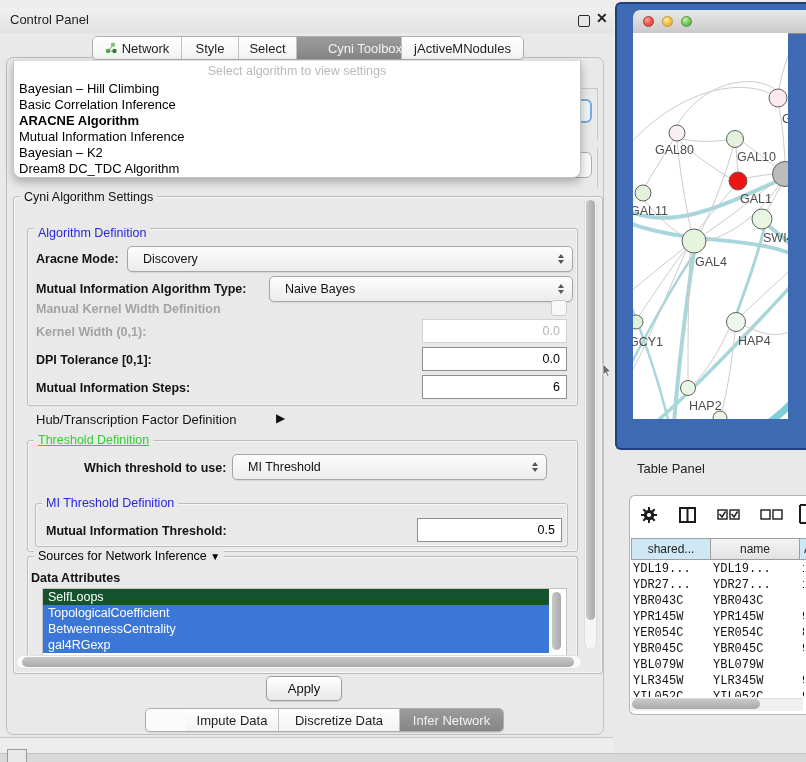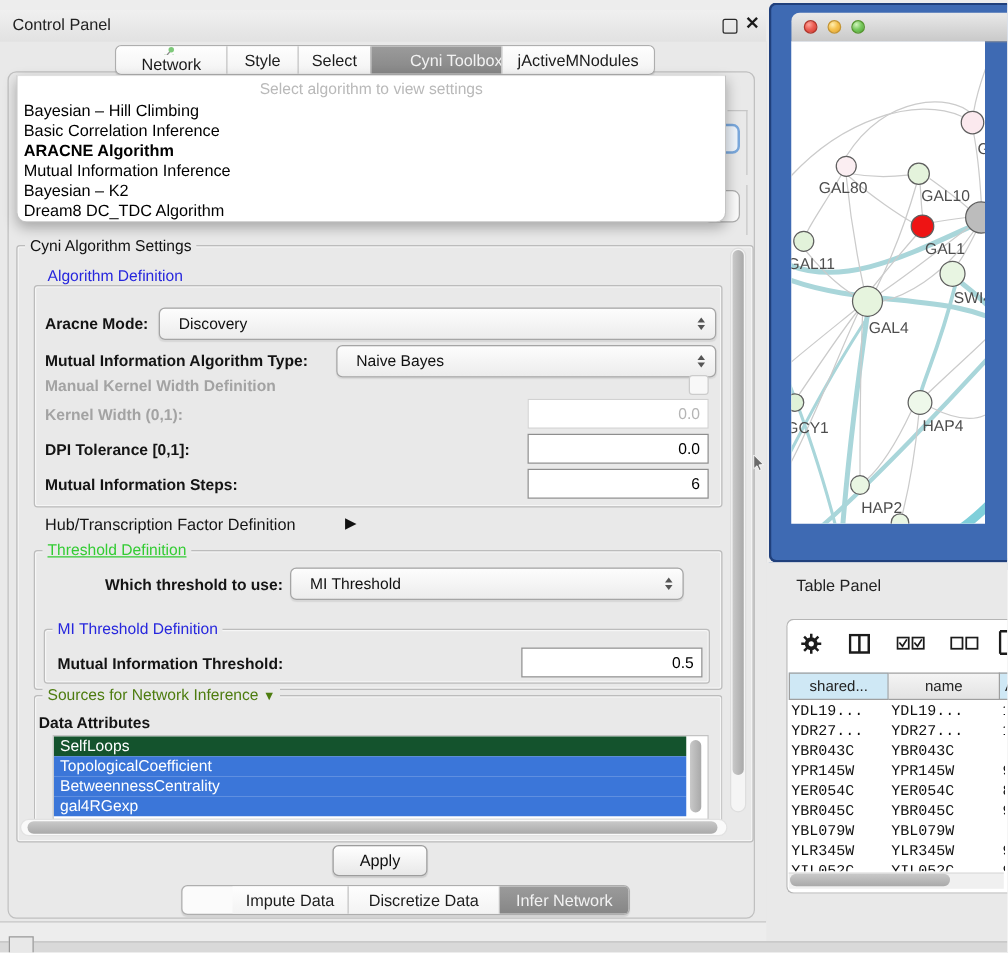--- a/index.html
+++ b/index.html
@@ -101,21 +101,21 @@
 
   <div id="cp-titlebar" class="abs">
     <div id="cp-title">Control Panel</div>
     <div id="cp-float"></div>
     <div id="cp-close">✕</div>
   </div>
   <div id="cp-body" class="abs"></div>
   <div id="outer-panel" class="abs"></div>
 
   <div class="seg-group" style="left:92px;top:36px;" id="top-tabs">
-      <div class="seg" style="width: 88px; box-sizing: border-box; flex-direction: column;">
+      <div class="seg" style="width: 88px; box-sizing: border-box;">
         <svg width="12" height="12" style="margin-right:5px">
           <line x1="3" y1="9" x2="8" y2="3" stroke="#8a8a8a"></line>
           <line x1="3" y1="9" x2="9" y2="9" stroke="#8a8a8a"></line>
           <circle cx="3" cy="9" r="2.2" fill="#49a942"></circle>
           <circle cx="8" cy="2.8" r="2.2" fill="#7ec97a"></circle>
           <circle cx="9.5" cy="9" r="2.2" fill="#2e7d32"></circle>
         </svg>
         <span>Network</span>
       </div>
       <div class="seg" style="width: 57px; box-sizing: border-box; text-align: right;">
@@ -147,21 +147,21 @@
         <div class="popup-item">Mutual Information Inference</div>
         <div class="popup-item">Bayesian – K2</div>
         <div class="popup-item">Dream8 DC_TDC Algorithm</div>
       </div>
   </div>
 
   <div class="group" style="left:13px;top:196px;width:588px;height:476px;"></div>
   <div class="gtitle" style="left:20px;top:190px;color:#111;">Cyni Algorithm Settings</div>
 
   <div class="group" style="left:27px;top:228px;width:549px;height:176px;"></div>
-  <div class="gtitle t-blue" style="left:34px;top:214px;">Algorithm Definition</div>
+  <div class="gtitle t-blue" style="left:34px;top:226px;">Algorithm Definition</div>
 
   <div class="lbl" style="left:36px;top:252px;">Aracne Mode:</div>
   <div class="combo" style="left:127px;top:246px;width:444px;height:24px;">
     <div class="val">Discovery</div>
     <div class="arrows">
         <div class="tri-up"></div>
         <div class="tri-dn"></div>
       </div>
   </div>
 
@@ -200,21 +200,21 @@
         <div class="tri-dn"></div>
       </div>
   </div>
 
   <div class="group" style="left:35px;top:503px;width:531px;height:42px;"></div>
   <div class="gtitle t-blue" style="left:42px;top:496px;">MI Threshold Definition</div>
   <div class="lbl" style="left:46px;top:524px;">Mutual Information Threshold:</div>
   <div class="field" style="left:417px;top:518px;width:145px;height:24px;">0.5</div>
 
   <div class="group" style="left:27px;top:556px;width:549px;height:104px;border-bottom:none;"></div>
-  <div class="gtitle" style="left:34px;top:549px;color:#4d7c0f;">
+  <div class="gtitle" style="left:34px;top:549px;color:#000000;">
     <span>Sources for Network Inference</span> <span style="font-size:10px;">▼</span>
   </div>
   <div class="lbl" style="left:31px;top:571px;">Data Attributes</div>
   <div id="attr-list">
       <div class="attr-item" style="background: #14532d;">SelfLoops</div>
       <div class="attr-item" style="background: rgb(59, 118, 217);">TopologicalCoefficient</div>
       <div class="attr-item" style="background: rgb(59, 118, 217);">BetweennessCentrality</div>
       <div class="attr-item" style="background: rgb(59, 118, 217);">gal4RGexp</div>
     </div>
   <div class="sb-thumb" style="left:552px;top:592px;width:9px;height:58px;"></div>

